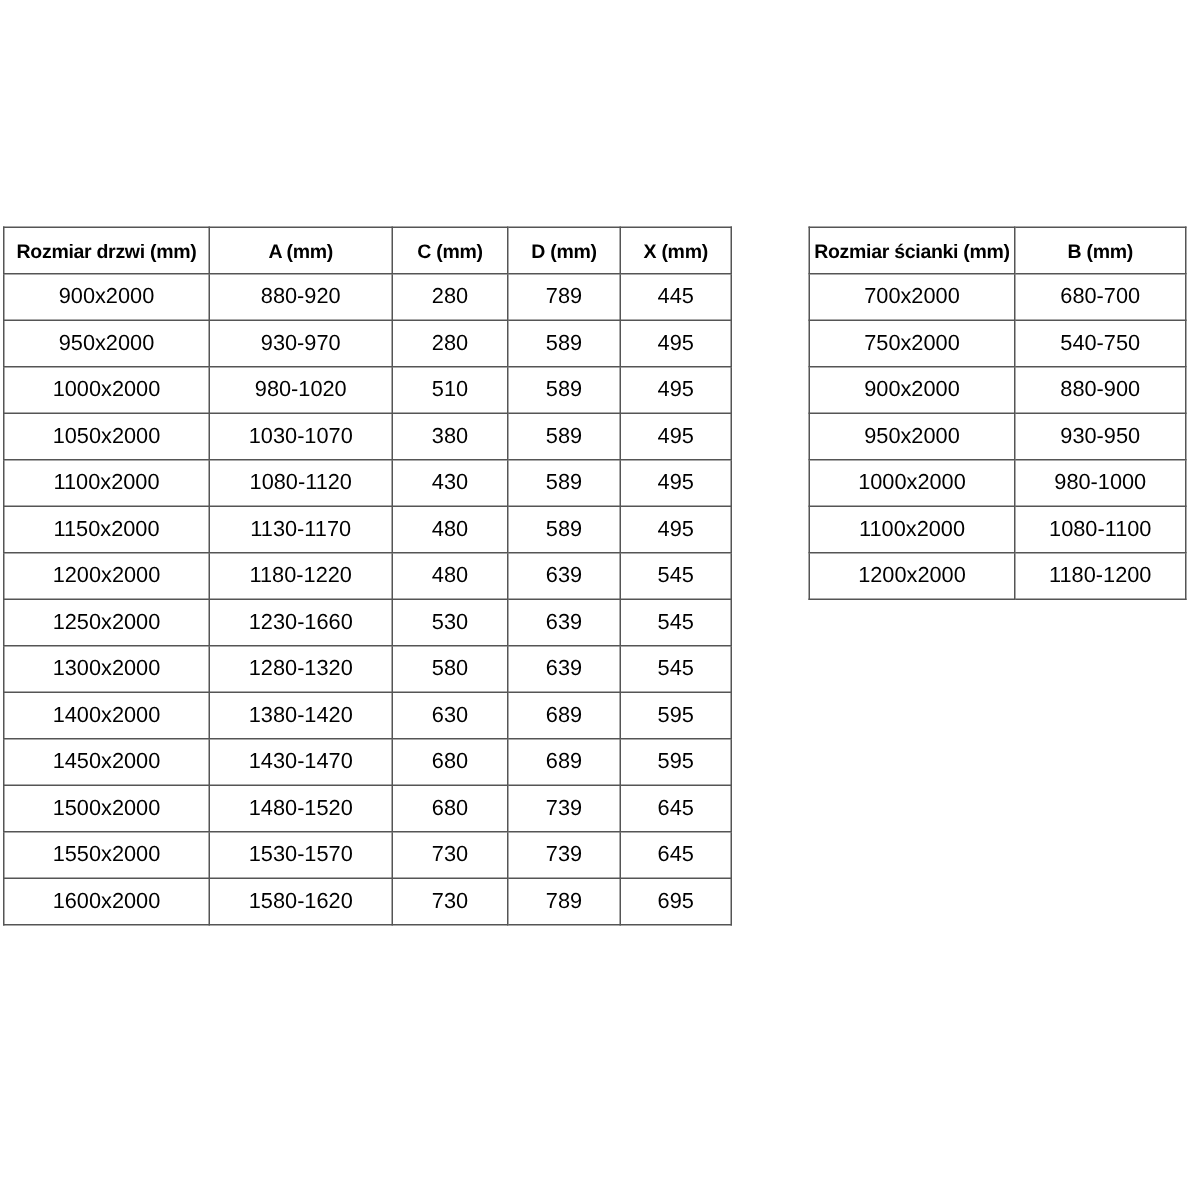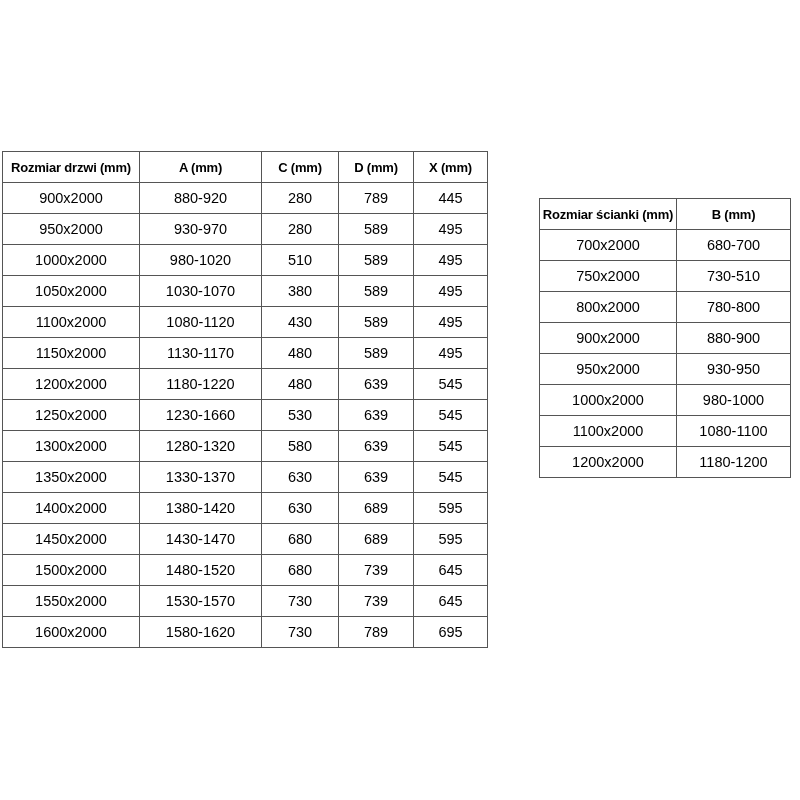--- a/index.html
+++ b/index.html
@@ -43,21 +43,21 @@
     color:var(--text-color);
   }
   
   #doors-table{ left:2px; top:151px; width:485px;padding-left:12px; }
   #doors-table col.c1{ width:137px; }
   #doors-table col.c2{ width:122px; }
   #doors-table col.c3{ width:77px; }
   #doors-table col.c4{ width:75px; }
   #doors-table col.c5{ width:74px; }
   
-  #walls-table{ left:539px; top:151px; width:251px;margin-top:47px; }
+  #walls-table{ left:539px; top:151px; width:251px; }
   #walls-table col.c1{ width:137px; }
   #walls-table col.c2{ width:114px; }
 </style>
 </head>
 <body>
 
 <table class="spec" id="doors-table">
   <colgroup>
     <col class="c1">
       <col class="c2">
@@ -132,27 +132,20 @@
         <td>545</td>
       </tr>
       <tr>
         <td>1300x2000</td>
         <td>1280-1320</td>
         <td>580</td>
         <td>639</td>
         <td>545</td>
       </tr>
       <tr>
-        <td>1350x2000</td>
-        <td>1330-1370</td>
-        <td>630</td>
-        <td>639</td>
-        <td>545</td>
-      </tr>
-      <tr>
         <td>1400x2000</td>
         <td>1380-1420</td>
         <td>630</td>
         <td>689</td>
         <td>595</td>
       </tr>
       <tr>
         <td>1450x2000</td>
         <td>1430-1470</td>
         <td>680</td>
@@ -194,25 +187,21 @@
         <th>B (mm)</th>
       </tr>
   </thead>
   <tbody>
       <tr>
         <td>700x2000</td>
         <td>680-700</td>
       </tr>
       <tr>
         <td>750x2000</td>
-        <td>730-510</td>
-      </tr>
-      <tr>
-        <td>800x2000</td>
-        <td>780-800</td>
+        <td>540-750</td>
       </tr>
       <tr>
         <td>900x2000</td>
         <td>880-900</td>
       </tr>
       <tr>
         <td>950x2000</td>
         <td>930-950</td>
       </tr>
       <tr>

